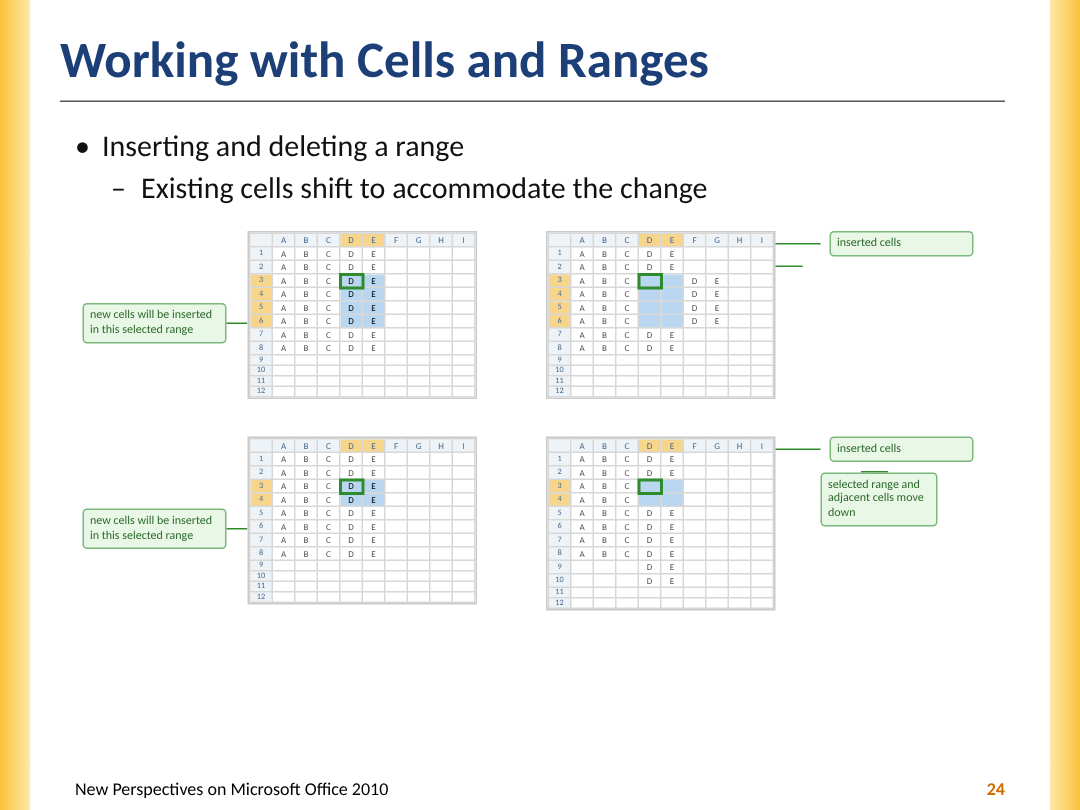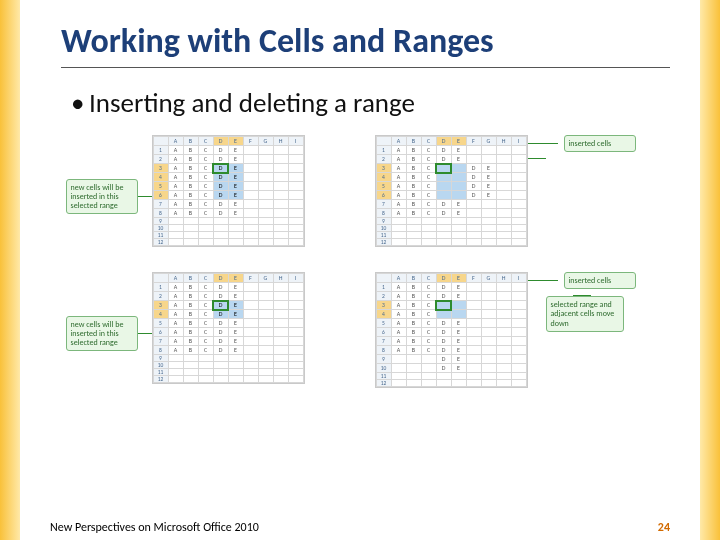--- a/index.html
+++ b/index.html
@@ -19,31 +19,31 @@
   }
   .right-bar {
     position: absolute;
     right: 0; top: 0;
     width: 20px; height: 540px;
     background: linear-gradient(to left, #f9c13a, #ffe9a8);
   }
   .slide {
     position: absolute;
     left: 20px; right: 20px; top: 0; bottom: 0;
-    padding: 20px 30px 10px 41px;
+    padding: 20px 30px 10px 20px;
   }
   .title {
     font-size: 34px;
     font-weight: bold;
     color: #1d3f78;
     border-bottom: 1px solid #555;
     padding-bottom: 6px;
     margin-bottom: 18px;
   }
-  .bullets { font-size: 27px; color: #111; }
+  .bullets { font-size: 20px; color: #111; }
   .b1 { margin-left: 10px; position: relative; padding-left: 18px; }
   .b1::before { content: "•"; position: absolute; left: 0; top: 0; }
   .b2 { margin-left: 34px; position: relative; padding-left: 20px; margin-top: 4px; }
   .b2::before { content: "–"; position: absolute; left: 0; top: 0; }
 
   .illus {
     margin-top: 16px;
     display: grid;
     grid-template-columns: 1fr 1fr;
     grid-template-rows: 1fr 1fr;
@@ -58,21 +58,21 @@
     align-items: flex-start;
   }
   .callout {
     font-size: 8px;
     line-height: 1.15;
     color: #2d6a2d;
     background: #e9f7e6;
     border: 1px solid #7cb77c;
     border-radius: 3px;
     padding: 3px 4px;
-    width: 72px;
+    width: 96px;
     flex-shrink: 0;
     align-self: center;
   }
   .connector {
     border-top: 1.5px solid #2e8b2e;
     height: 0;
     align-self: center;
     flex-grow: 0;
   }
   .sheet {
@@ -117,20 +117,21 @@
 <body>
 
 <div class="left-bar"></div>
 <div class="right-bar"></div>
 
 <div class="slide">
   <div class="title">Working with Cells and Ranges</div>
 
   <div class="bullets">
     <div class="b1">Inserting and deleting a range</div>
+    <div class="b2">Existing cells shift to accommodate the change</div>
   </div>
 
   <div class="illus">
 
     <div class="panel">
       <div class="callout">new cells will be inserted in this selected range</div>
       <div class="connector" style="width:14px"></div>
       <div class="sheet">
         <table>
           <tbody>

